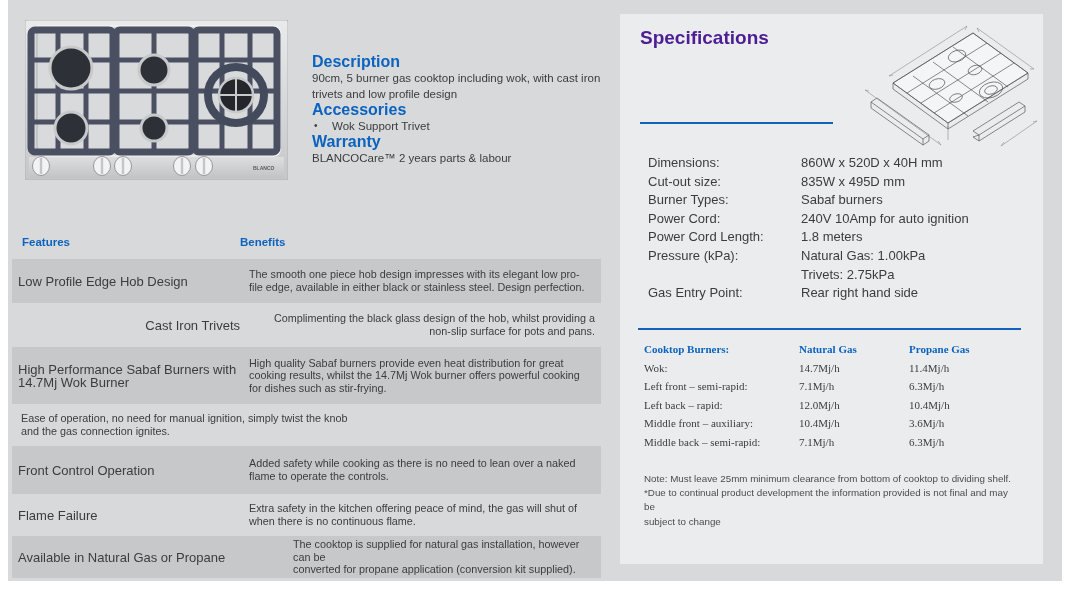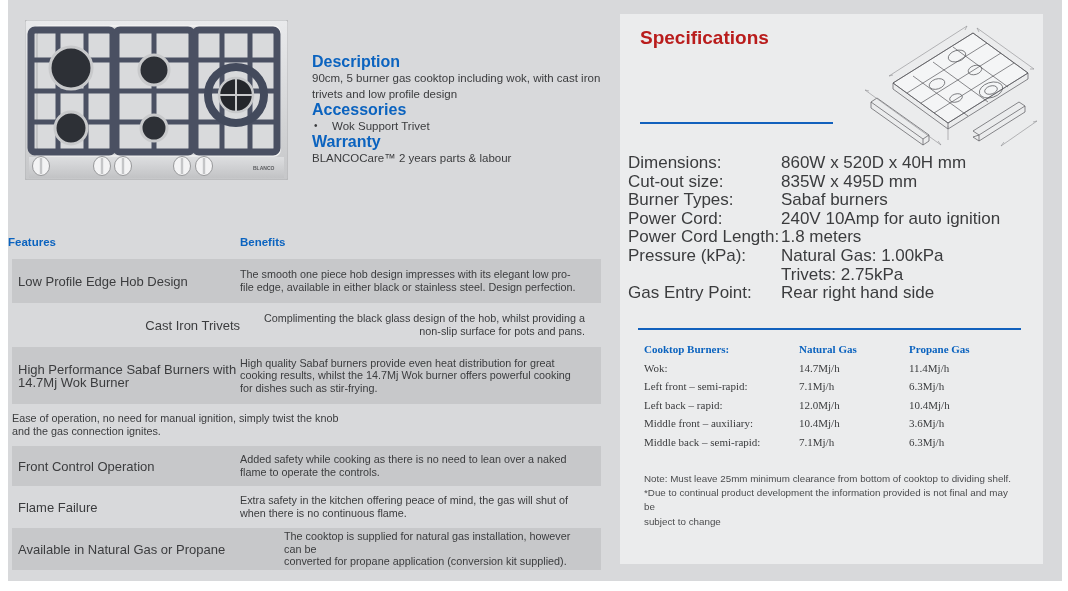--- a/index.html
+++ b/index.html
@@ -16,30 +16,30 @@
   .pre{white-space:pre-line;}
   .bullet-row{display:flex;}
   .bullet-dot{width:18px;font-size:10px;padding-left:2px;}
 
   
   .feat-hdr{position:absolute;top:236px;font-size:11.5px;font-weight:bold;color:#0b63bf;}
   .features{position:absolute;left:12px;top:259px;width:589px;}
   .frow{display:flex;align-items:center;margin-bottom:3px;}
   .frow.shaded{background:#c7c8ca;}
   .fcell{width:228px;padding-left:6px;box-sizing:border-box;font-size:13px;line-height:13px;}
-  .bcell{flex:1;padding-right:16px;font-size:10.8px;line-height:12.6px;white-space:pre-line;}
+  .bcell{flex:1;padding-right:6px;font-size:10.8px;line-height:12.6px;white-space:pre-line;margin-left:9px;}
 
   
   .panel{position:absolute;left:620px;top:14px;width:423px;height:550px;background:#ebeced;}
-  .spec-title{position:absolute;left:20px;top:13px;font-size:19px;font-weight:600;color:#b91c1c;}
+  .spec-title{position:absolute;left:20px;top:13px;font-size:19px;font-weight:600;color:#4c1d95;}
   .drawing{position:absolute;left:233px;top:4px;width:188px;height:132px;}
   .blue-line{position:absolute;height:2px;background:#1261bd;}
   .line1{left:20px;top:108px;width:193px;}
   .line2{left:18px;top:314px;width:383px;}
-  .details{position:absolute;left:8px;top:140px;font-size:17px;line-height:18.6px;}
+  .details{position:absolute;left:28px;top:140px;font-size:13px;line-height:18.6px;}
   .drow{display:flex;}
   .dlabel{width:153px;}
   .burners{position:absolute;left:24px;top:326px;font-size:11px;line-height:18.6px;}
   .brow{display:flex;font-family:Liberation Serif, serif;}
   .bc1{width:155px;}
   .bc2{width:110px;}
   .bhead{font-weight:bold;color:#0b63bf;}
   .note{position:absolute;left:24px;top:458px;width:372px;font-size:9.8px;line-height:14.2px;
         color:#4b4c4e;white-space:pre-line;}
 </style>
@@ -120,21 +120,21 @@
 trivets and low profile design</div>
     <div class="hd">Accessories</div>
     <div class="bullet-row">
       <span class="bullet-dot">•</span>
       <span>Wok Support Trivet</span>
     </div>
     <div class="hd">Warranty</div>
     <div>BLANCOCare™ 2 years parts &amp; labour</div>
   </div>
 
-  <div class="feat-hdr" style="left:8px;">Features</div>
+  <div class="feat-hdr" style="left:22px;">Features</div>
   <div class="feat-hdr" style="left:240px;">Benefits</div>
 
   <div class="features">
     <div class="frow shaded" style="height:44px;">
       <div class="fcell pre">Low Profile Edge Hob Design</div>
       <div class="bcell">The smooth one piece hob design impresses with its elegant low pro-
 file edge, available in either black or stainless steel.  Design perfection.</div>
     </div>
     <div class="frow" style="height:38px;text-align:right;">
       <div class="fcell pre">Cast Iron Trivets</div>
@@ -145,21 +145,21 @@
       <div class="fcell pre">High Performance Sabaf Burners with
 14.7Mj Wok Burner</div>
       <div class="bcell">High quality Sabaf burners provide even heat distribution for great
 cooking results, whilst the 14.7Mj Wok burner offers powerful cooking
 for dishes such as stir-frying.</div>
     </div>
     <div class="frow" style="height:36px;">
       <div class="bcell">Ease of operation, no need for manual ignition, simply twist the knob
 and the gas connection ignites.</div>
     </div>
-    <div class="frow shaded" style="height:40px;">
+    <div class="frow shaded" style="height:48px;">
       <div class="fcell pre">Front Control Operation</div>
       <div class="bcell">Added safety while cooking as there is no need to lean over a naked
 flame to operate the controls.</div>
     </div>
     <div class="frow" style="height:36px;">
       <div class="fcell pre">Flame Failure</div>
       <div class="bcell">Extra safety in the kitchen offering peace of mind, the gas will shut of
 when there is no continuous flame.</div>
     </div>
     <div class="frow shaded" style="height:42px;gap:44px;">

